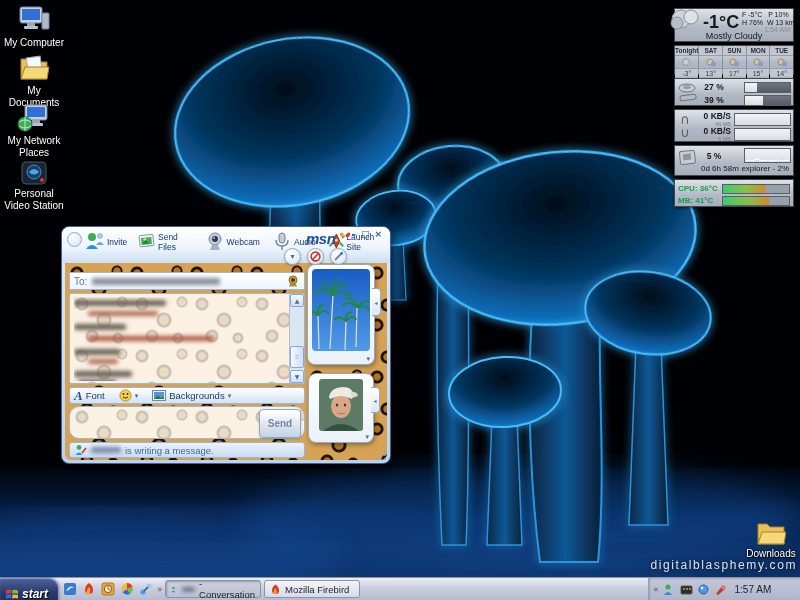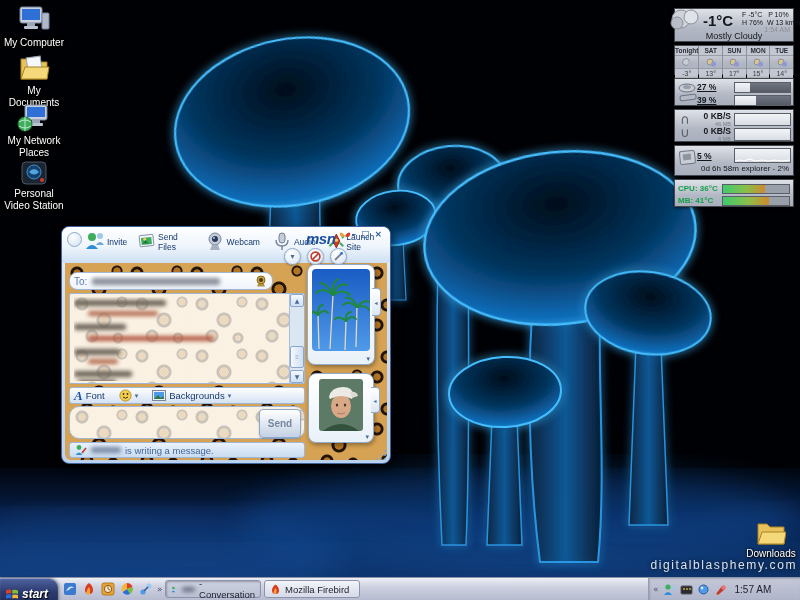--- a/index.html
+++ b/index.html
@@ -12,33 +12,33 @@
   
   .desk-icon{position:absolute;width:64px;text-align:center;color:#fff;font-size:10px;
              line-height:12px;text-shadow:1px 1px 2px #000,0 0 3px #000;cursor:default;}
   .desk-icon svg{display:block;margin:0 auto 2px auto;}
 
   
   .monitor{position:absolute;left:674px;top:8px;width:120px;color:#16181c;}
   .panel{position:relative;background:linear-gradient(#dfe2e8,#b2b8c4 60%,#a8aebb);
          border:1px solid #43474e;box-shadow:0 1px 3px rgba(0,0,0,.65);margin-bottom:3px;
          box-sizing:border-box;}
-  .w-temp{font-size:15px;font-weight:bold;}
+  .w-temp{font-size:18px;font-weight:bold;}
   .w-small{font-size:7px;line-height:8px;white-space:pre;}
   .w-time{font-size:7px;color:#8b8f98;text-align:right;}
   .w-cond{font-size:9px;text-align:center;margin-top:1px;}
   .fc-table{display:flex;width:100%;}
   .fc-col{flex:1;text-align:center;border-right:1px solid #8b909b;}
   .fc-col:last-child{border-right:none;}
   .fc-day{font-size:6.5px;font-weight:bold;background:#c2c7d1;border-bottom:1px solid #989da8;
           padding:1px 0;color:#2a2d33;}
   .fc-temp{font-size:7px;background:#c2c7d1;border-top:1px solid #989da8;padding:1px 0;color:#3a3d44;}
   .fc-icon{height:12px;display:flex;align-items:center;justify-content:center;}
   .meter-row{display:flex;align-items:center;height:12px;margin:1px 2px;}
-  .meter-label{font-size:8.5px;font-weight:bold;text-align:left;flex:0 0 34px;padding-right:3px;text-decoration:underline;}
+  .meter-label{font-size:8.5px;font-weight:bold;text-align:center;flex:0 0 34px;padding-right:13px;}
   .bar{flex:1;height:9px;border:1px solid #5a5e66;background:#cfd3da;position:relative;}
   .bar-fill-light{position:absolute;left:0;top:0;bottom:0;background:linear-gradient(#f2f4f7,#d9dde3);}
   .bar-rest-dark{position:absolute;right:0;top:0;bottom:0;background:linear-gradient(#6e7480,#565b66);}
   .temp-row{display:flex;align-items:center;height:11px;margin:1px 3px;}
   .temp-label{font-size:8px;font-weight:bold;color:#14a04a;flex:0 0 44px;}
   .temp-bar{flex:1;height:8px;border:1px solid #5a5e66;background:#9aa0aa;position:relative;}
   .temp-fill{position:absolute;left:0;top:0;bottom:0;background:linear-gradient(90deg,#3ecb6e,#8abf4a 55%,#cf8a2e);}
 
   
   .msn-win{position:absolute;left:61px;top:226px;width:328px;height:236px;border-radius:8px;
@@ -76,21 +76,21 @@
   .msn-logo{position:absolute;top:3px;left:244px;font-size:15px;font-weight:bold;font-style:italic;
             color:#1b4fa0;letter-spacing:-0.5px;}
   .winbtns{position:absolute;top:2px;right:8px;display:flex;gap:5px;color:#2a5aa0;
            font-family:"DejaVu Sans",sans-serif;font-size:9px;font-weight:bold;}
   .winbtns span{cursor:pointer;line-height:10px;}
   .roundbtns{position:absolute;top:21px;left:222px;display:flex;gap:6px;}
   .rbtn{width:15px;height:15px;border-radius:50%;border:1px solid #8fa9cc;
         background:radial-gradient(circle at 35% 30%,#ffffff,#d7e3f2);box-shadow:0 1px 2px rgba(0,0,0,.25);
         display:flex;align-items:center;justify-content:center;font-size:8px;color:#4a6a9a;cursor:pointer;
         font-family:"DejaVu Sans",sans-serif;}
-  .to-row{position:absolute;left:7px;top:45px;width:204px;height:18px;border:1px solid #9fb6d6;border-radius:8px;
+  .to-row{position:absolute;left:7px;top:45px;width:236px;height:18px;border:1px solid #9fb6d6;border-radius:0;
           background:linear-gradient(#ffffff,#eef4fb);display:flex;align-items:center;box-sizing:border-box;padding:4px 4px;}
   .to-label{font-size:10px;color:#5a7aa8;margin-right:5px;}
   .blur-bar{filter:blur(2px);border-radius:2px;}
   .chat-area{position:absolute;left:7px;top:66px;width:236px;height:91px;border:1px solid #9fb6d6;
              border-radius:2px;box-sizing:border-box;}
   .chat-lines{position:absolute;left:4px;top:3px;right:18px;bottom:2px;overflow:hidden;}
   .scrollbar{position:absolute;right:0;top:0;bottom:0;width:14px;background:#dbe6f3;
              border-left:1px solid #aabedd;}
   .sb-btn{position:absolute;left:0;width:14px;height:13px;background:linear-gradient(#f4f8fd,#cfdff2);
           border:1px solid #8aa8cc;box-sizing:border-box;border-radius:2px;color:#4a6a9a;

